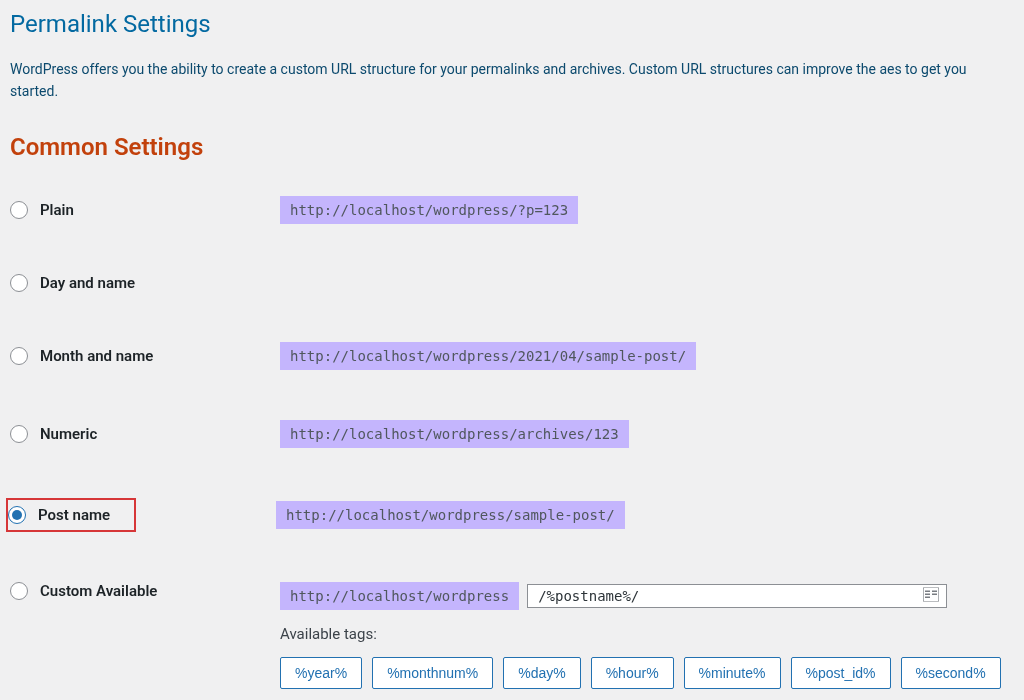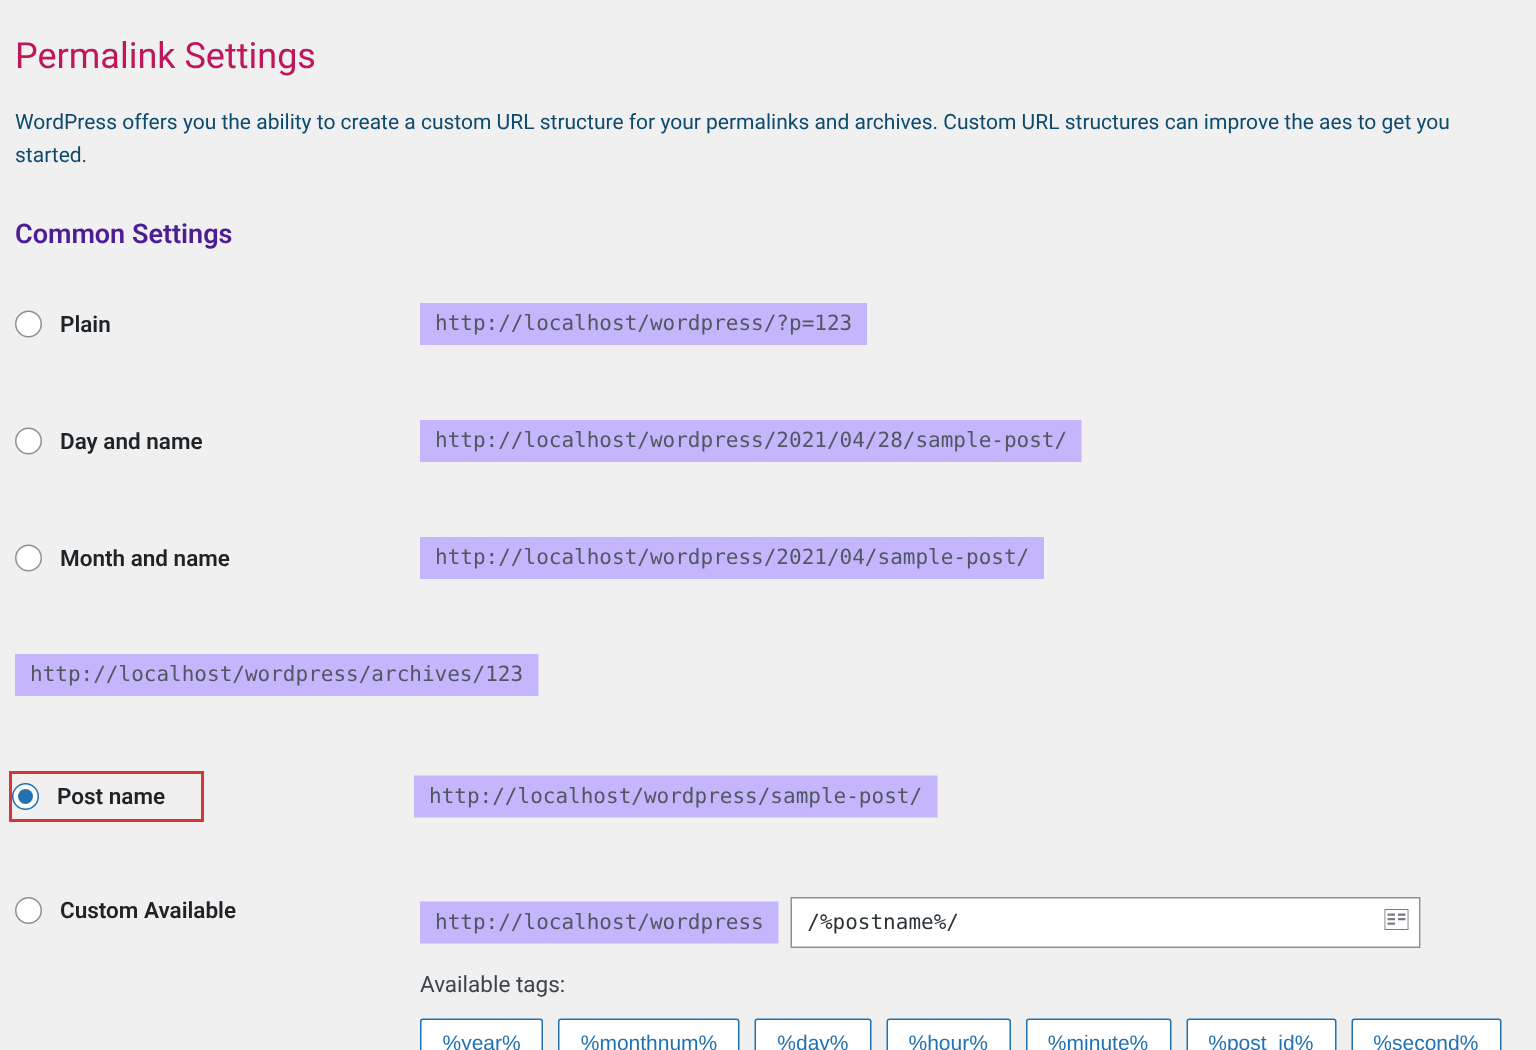--- a/index.html
+++ b/index.html
@@ -8,34 +8,33 @@
       background: #f0f0f1;
       color: #1d2327;
       padding: 10px;
       width: 1024px;
       height: 700px;
       overflow: hidden;
     }
     .title {
       font-size: 24px;
       font-weight: 400;
-      color: #be185d;
+      color: #0369a1;
       margin-bottom: 20px;
-      margin-top: 13px;
     }
     .description {
       font-size: 14px;
       color: #0c4a6e;
       line-height: 1.6;
       margin-bottom: 30px;
     }
     .subheading {
-      font-size: 18px;
+      font-size: 24px;
       font-weight: 600;
-      color: #4c1d95;
+      color: #c2410c;
       margin-bottom: 35px;
     }
     .option-row {
       display: flex;
       align-items: center;
       margin-bottom: 50px;
     }
     .option-label-wrap {
       display: flex;
       align-items: center;
@@ -95,21 +94,21 @@
       align-items: center;
       gap: 8px;
     }
     .custom-input {
       font-family: Consolas, Monaco, monospace;
       font-size: 14px;
       border: 1px solid #8c8f94;
       background: #fff;
       padding: 6px 36px 6px 10px;
       width: 420px;
-      height: 34px;
+      height: 24px;
       color: #2c3338;
       position: relative;
     }
     .input-wrap { position: relative; }
     .input-icon {
       position: absolute;
       right: 8px;
       top: 50%;
       transform: translateY(-50%);
       color: #787c82;
@@ -146,32 +145,35 @@
     <span class="option-label">Plain</span>
   </div>
   <div class="url-code-wrap"><span class="url-code">http://localhost/wordpress/?p=123</span></div>
 </div>
 
 <div class="option-row">
   <div class="option-label-wrap">
     <span class="radio"></span>
     <span class="option-label">Day and name</span>
   </div>
-  <div class="url-code-wrap"><span class="url-code">http://localhost/wordpress/2021/04/28/sample-post/</span></div>
 </div>
 
 <div class="option-row">
   <div class="option-label-wrap">
     <span class="radio"></span>
     <span class="option-label">Month and name</span>
   </div>
   <div class="url-code-wrap"><span class="url-code">http://localhost/wordpress/2021/04/sample-post/</span></div>
 </div>
 
 <div class="option-row">
+  <div class="option-label-wrap">
+    <span class="radio"></span>
+    <span class="option-label">Numeric</span>
+  </div>
   <div class="url-code-wrap"><span class="url-code">http://localhost/wordpress/archives/123</span></div>
 </div>
 
 <div class="option-row" style="margin-bottom:50px;">
   <div class="option-label-wrap highlighted">
     <span class="radio checked"></span>
     <span class="option-label">Post name</span>
   </div>
   <div class="url-code-wrap"><span class="url-code">http://localhost/wordpress/sample-post/</span></div>
 </div>

